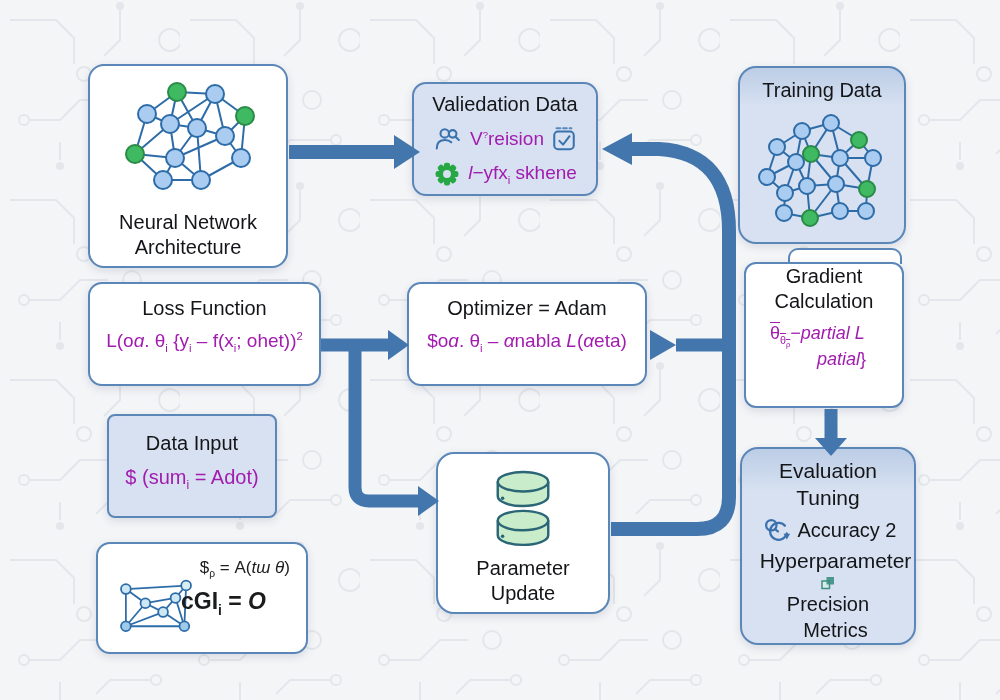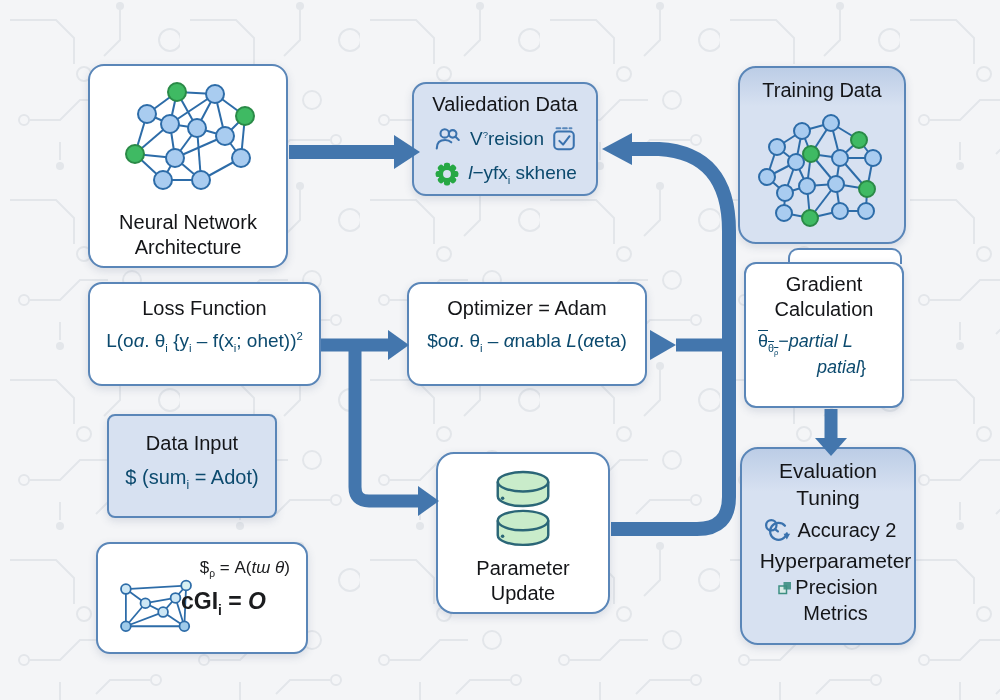--- a/index.html
+++ b/index.html
@@ -6,21 +6,21 @@
   body{font-family:"Liberation Sans", sans-serif; color:#1b1c1e;}
   #stage{position:relative;width:1000px;height:700px;overflow:hidden;background:#f4f5f7;}
   #bg-circuit{position:absolute;left:0;top:0;z-index:0;}
   #arrow-layer{position:absolute;left:0;top:0;z-index:3;pointer-events:none;}
   .box{position:absolute;z-index:2;background:#ffffff;border:2px solid #5a86b8;
        border-radius:14px;box-shadow:0 3px 8px rgba(60,80,120,0.16);box-sizing:border-box;
        text-align:center;}
   .panel{background:#d7e1f1;}
   .grad-panel{background:linear-gradient(180deg,#bccde6 0%,#d7e1f1 22%);}
   .title{font-size:20px;line-height:25px;color:#141518;}
-  .formula{font-size:19px;color:#0c4a6e;}
+  .formula{font-size:19px;color:#a21caf;}
   sub{font-size:0.6em;}
   sup{font-size:0.6em;}
   sup.tiny{font-size:0.5em;}
   sub sub{font-size:0.7em;}
   .ovl{text-decoration:overline;}
   .icon-row{display:flex;align-items:center;justify-content:center;gap:7px;}
   .nn-icon{display:block;margin:14px auto 0;}
   #box-nn{left:88px;top:64px;width:200px;height:204px;border-radius:16px;}
   #box-validation{left:412px;top:82px;width:186px;height:114px;padding-top:8px;}
   #box-training{left:738px;top:66px;width:168px;height:178px;border-radius:18px;}
@@ -33,21 +33,21 @@
   #box-parameter{left:436px;top:452px;width:174px;height:162px;border-radius:18px;}
   #box-formula{left:96px;top:542px;width:212px;height:112px;}
   #box-eval{left:740px;top:447px;width:176px;height:198px;border-radius:18px;padding-top:8px;}
   #box-eval .title{font-size:21px;line-height:27px;}
   .eval-line{font-size:20px;margin-top:3px;color:#141518;margin-left:15px;}
   .eval-row{display:flex;align-items:center;justify-content:center;gap:6px;margin-top:3px;
             font-size:20px;color:#141518;}
   .fx-line1{position:absolute;top:14px;right:16px;font-size:17px;}
   .fx-line2{position:absolute;top:44px;right:40px;font-size:23px;font-weight:bold;}
   .fx-icon{position:absolute;left:12px;bottom:16px;}
-  .grad-f1{font-size:18px;margin-top:9px;text-align:left;padding-left:12px;}
+  .grad-f1{font-size:18px;margin-top:9px;text-align:left;padding-left:24px;}
   .grad-f2{font-size:18px;text-align:right;padding-right:36px;}
 </style>
 </head>
 <body>
 
 <div id="stage">
 
   <svg id="bg-circuit" width="1000" height="700">
     <defs>
       <pattern id="cb" width="180" height="180" patternUnits="userSpaceOnUse">
@@ -222,21 +222,21 @@
     <div class="formula" style="margin-top:9px;">L(o<i>ɑ</i>. θ<sub>i</sub> {y<sub>i</sub> – f(x<sub>i</sub>; ohet))<sup>2</sup></div>
   </div>
 
   <div class="box" id="box-optimizer">
     <div class="title" style="margin-top:12px;">Optimizer = Adam</div>
     <div class="formula" style="margin-top:9px;">$o<i>ɑ</i>. θ<sub>i</sub> – <i>α</i>nabla <i>L</i>(<i>α</i>eta)</div>
   </div>
 
   <div class="box" id="gradient-tab"></div>
   <div class="box" id="box-gradient">
-    <div class="title" style="margin-top:8px;">
+    <div class="title" style="margin-top:0;">
       <div>Gradient</div>
       <div>Calculation</div>
     </div>
     <div class="formula grad-f1"><span class="ovl">θ<sub>θ<sub>ρ</sub></sub></span>−<i>partial L</i></div>
     <div class="formula grad-f2"><i>patial</i>}</div>
   </div>
 
   <div class="box panel" id="box-datainput">
     <div class="title" style="margin-top:15px;">Data Input</div>
     <div class="formula" style="margin-top:10px;font-size:20px;">$ (sum<sub>i</sub> = Adot)</div>
@@ -299,21 +299,21 @@
         <g stroke="#3a72ae" stroke-width="2.4" fill="none" stroke-linecap="round">
           <circle cx="12" cy="12" r="5.5"></circle>
           <line x1="16" y1="16" x2="19" y2="18.5"></line>
           <path d="M26.5,12.5 a9,9 0 1 0 2,8"></path>
         </g>
         <polygon points="25,21 32,21 28.5,27" fill="#3a72ae"></polygon>
       </svg>
       <span>Accuracy 2</span>
     </div>
     <div class="eval-line" style="font-size:21px;">Hyperparameter</div>
-    <div class="eval-row" style="gap:3px;">
+    <div class="eval-row" style="gap:3px;flex-direction:column;">
       <svg width="14" height="14" viewBox="0 0 14 14">
         <rect x="1" y="5" width="7.5" height="7.5" fill="#d9ece7" stroke="#3d8f82" stroke-width="1.5"></rect>
         <rect x="5.5" y="1" width="7.5" height="7.5" fill="#3d8f82" opacity="0.9"></rect>
       </svg>
       <span>Precision</span>
     </div>
     <div class="eval-line">Metrics</div>
   </div>
 
   <svg id="arrow-layer" width="1000" height="700">

